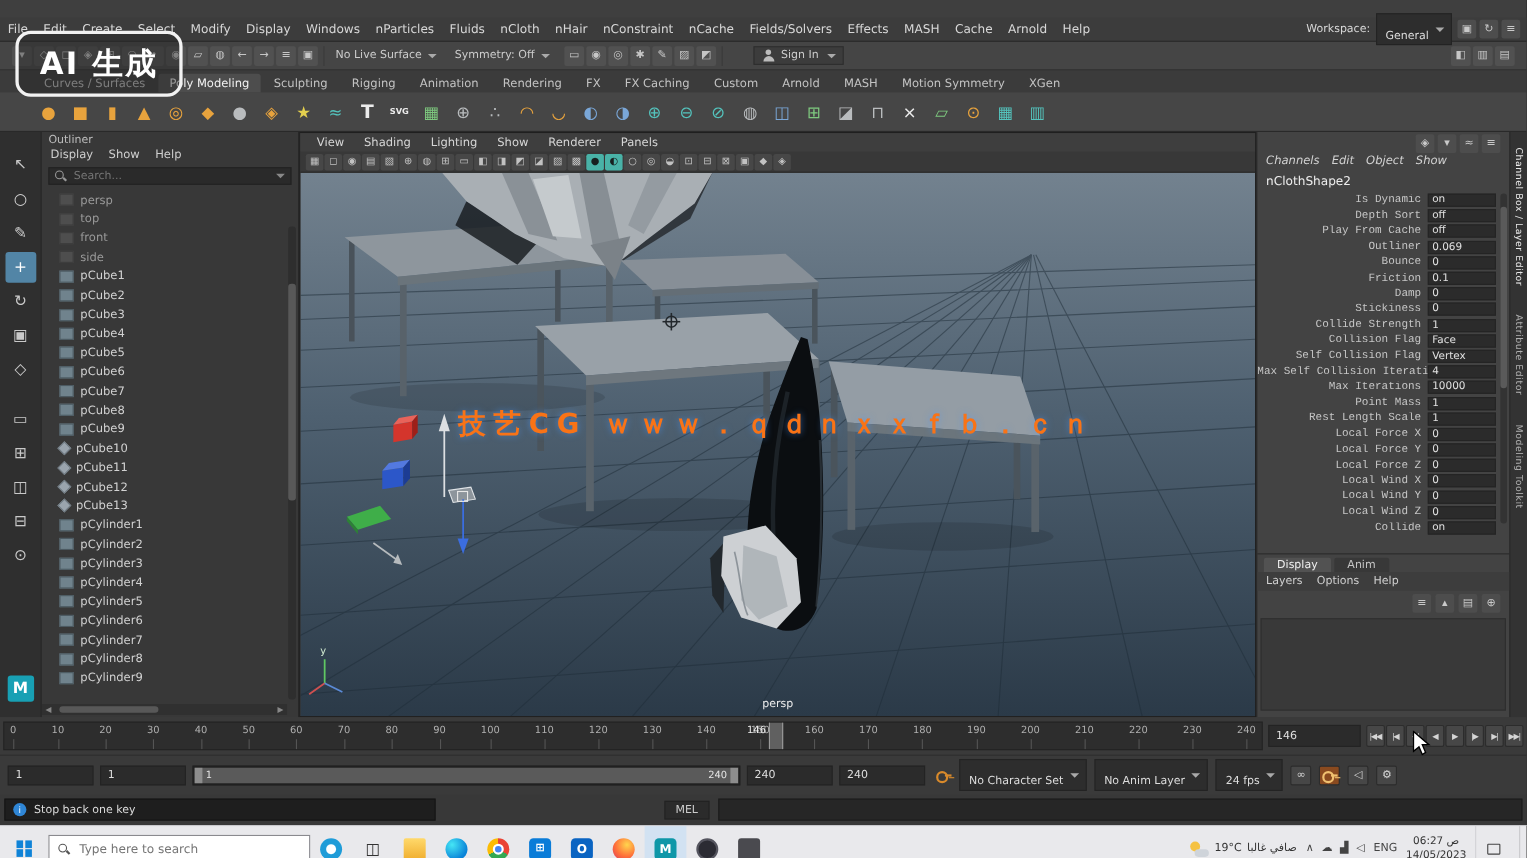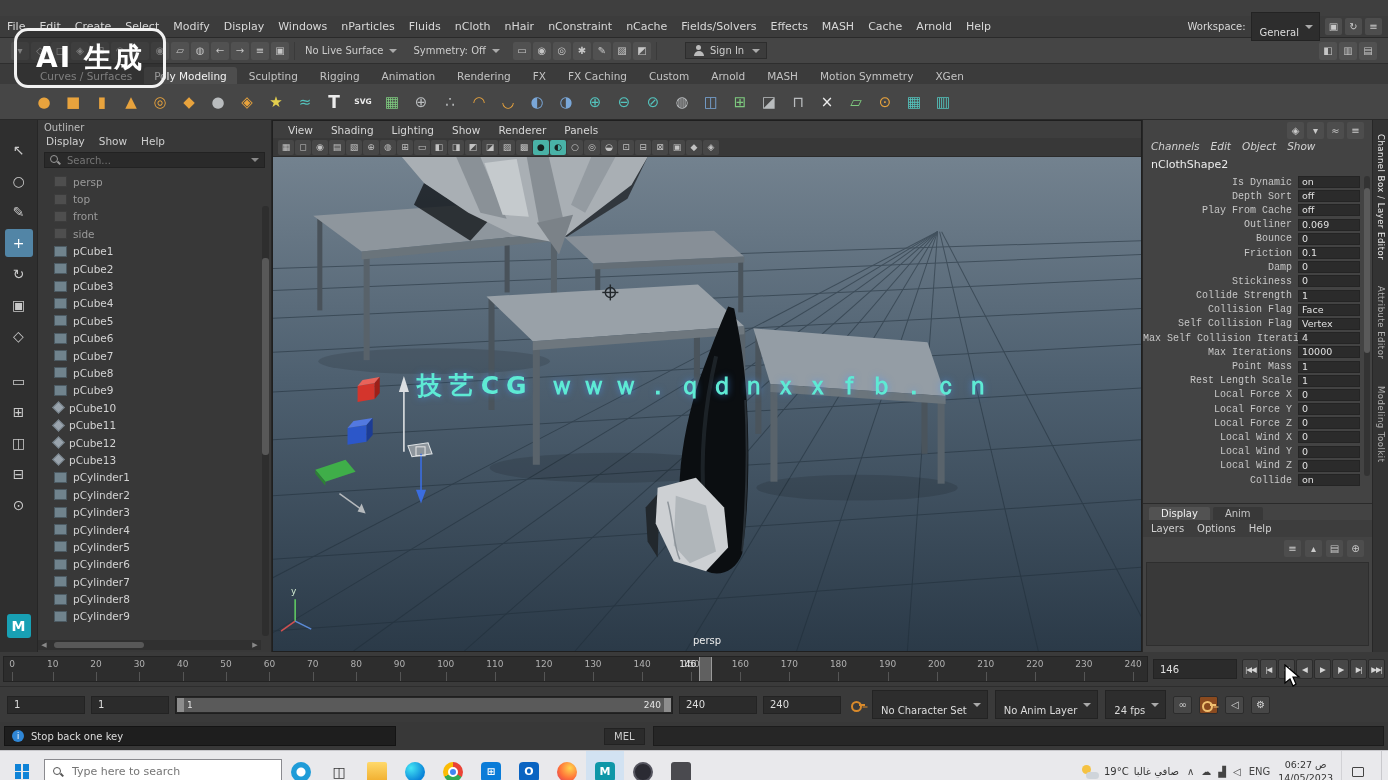--- a/index.html
+++ b/index.html
@@ -77,21 +77,21 @@
   .ol-hthumb{height:6px;width:90px;background:#585858;border-radius:3px;margin-left:4px;}
 
   .viewport{flex:1;display:flex;flex-direction:column;border:1px solid #1f1f1f;background:#3c3c3c;position:relative;}
   .vp-menus{height:17px;display:flex;font-size:10.5px;align-items:center;background:#3e3e3e;padding-left:6px;color:#d6d6d6;}
   .vp-menu{padding:0 9px;}
   .vp-iconbar{height:19px;background:#383838;border-bottom:1px solid #2b2b2b;display:flex;align-items:center;gap:1px;padding-left:5px;}
   .vp-ic{width:16px;height:15px;font-size:9px;display:flex;align-items:center;justify-content:center;background:#474747;color:#c2c2c2;border-radius:2px;}
   .vp-ic.act{background:#49b2a7;color:#17201f;}
   .vp-scene{flex:1;position:relative;overflow:hidden;}
   .vp-scene svg{position:absolute;inset:0;width:100%;height:100%;}
-  .vp-watermark{position:absolute;left:0;right:0;top:212px;text-align:center;font-size:25px;font-weight:bold;color:#5eead4;letter-spacing:7px;white-space:nowrap;text-shadow:0 0 7px rgba(70,150,255,.6);pointer-events:none;}
+  .vp-watermark{position:absolute;left:0;right:0;top:212px;text-align:center;font-size:25px;font-weight:bold;color:#f97316;letter-spacing:7px;white-space:nowrap;text-shadow:0 0 7px rgba(70,150,255,.6);pointer-events:none;}
   .vp-cam{position:absolute;bottom:5px;left:50%;transform:translateX(-50%);font-size:10px;color:#ececec;}
 
   .channel{width:230px;background:#434343;border-left:1px solid #262626;display:flex;flex-direction:column;font-size:10.5px;position:relative;}
   .ch-topicons{display:flex;justify-content:flex-end;gap:3px;padding:2px 8px;height:18px;}
   .ch-menus{display:flex;gap:11px;padding:2px 8px;color:#d2d2d2;font-style:italic;}
   .ch-node{padding:4px 8px 2px;color:#ededed;font-size:11px;}
   .ch-rows{padding:2px 12px 0 0;}
   .ch-row{display:flex;align-items:center;height:14.2px;}
   .ch-label{flex:1;text-align:right;padding-right:6px;color:#c6c6c6;font-size:10px;white-space:nowrap;overflow:hidden;font-family:Liberation Mono, monospace;}
   .ch-val{width:62px;height:12px;background:#2b2b2b;border:1px solid #242424;font-size:9.5px;color:#e0e0e0;line-height:10px;padding:0 3px;flex:none;}

